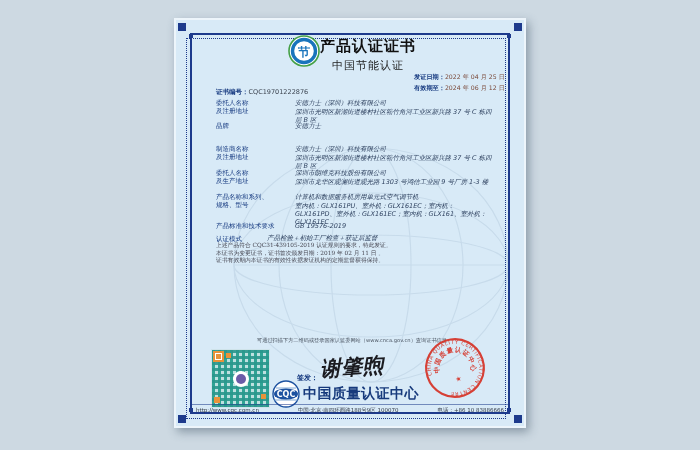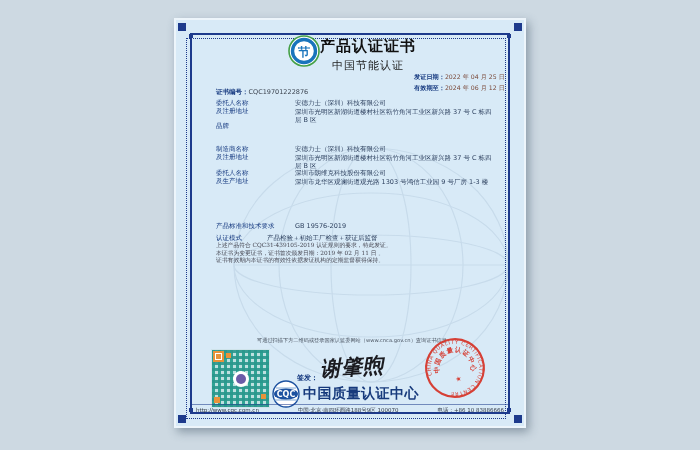--- a/index.html
+++ b/index.html
@@ -37,23 +37,23 @@
   .certline .num { color:#3c4450; }
 
   .dates { position:absolute; left:238px; top:51px; font-size:6.2px; line-height:11px; white-space:nowrap; }
   .dates .lbl { color:#14387f; }
   .dates .dval { color:#7b4a3a; }
 
   .row { position:absolute; left:40px; display:flex; font-size:6.5px; line-height:8px; }
   .row .rl { width:79px; color:#14387f; font-weight:normal; flex:none; }
   .row .rl div { white-space:nowrap; }
   .row .rv { width:198px; color:#2f4260; }
-  .row .rv div { margin-bottom:1px; }
+  .row .rv div { margin-bottom:1px;font-style:italic; }
   .r0 { top:79px; } .r1 { top:102px; } .r2 { top:125px; }
-  .r3 { top:149px; } .r4 { top:173px; } .r5 { top:202px; } .r6 { top:214px; }
+  .r3 { top:149px; } .r4 { top:173px; } .r5 { top:202px; } .r6 { top:214px;align-items:center; }
   .r6 .rl { width:51px; }
 
   .statement { position:absolute; left:40px; top:222px; width:275px;
     font-family:"DejaVu Serif", serif; font-size:5.8px; line-height:7.6px; color:#474752; }
 
   .verify-note { position:absolute; left:30px; top:317px; width:292px; text-align:center;
     font-size:5.2px; color:#4c5663; }
 
   .qr { position:absolute; left:36px; top:330px; width:57px; height:57px; background:#eaf3f6;
     background-image:
@@ -137,39 +137,52 @@
         </div>
       <div class="rv">
           <div>安德力士（深圳）科技有限公司</div>
           <div>深圳市光明区新湖街道楼村社区簕竹角河工业区新兴路 37 号 C 栋四层 B 区</div>
         </div>
     </div>
     <div class="row r1">
       <div class="rl">
           <div>品牌</div>
         </div>
+      <div class="rv">
+          <div>安德力士</div>
+        </div>
     </div>
     <div class="row r2">
       <div class="rl">
           <div>制造商名称</div>
           <div>及注册地址</div>
         </div>
       <div class="rv">
           <div>安德力士（深圳）科技有限公司</div>
           <div>深圳市光明区新湖街道楼村社区簕竹角河工业区新兴路 37 号 C 栋四层 B 区</div>
         </div>
     </div>
     <div class="row r3">
       <div class="rl">
           <div>委托人名称</div>
           <div>及生产地址</div>
         </div>
       <div class="rv">
           <div>深圳市朗维克科技股份有限公司</div>
           <div>深圳市龙华区观澜街道观光路 1303 号鸿信工业园 9 号厂房 1-3 楼</div>
+        </div>
+    </div>
+    <div class="row r4">
+      <div class="rl">
+          <div>产品名称和系列、</div>
+          <div>规格、型号</div>
+        </div>
+      <div class="rv">
+          <div>计算机和数据服务机房用单元式空气调节机</div>
+          <div>室内机：GLX161PU、室外机：GLX161EC；室内机：GLX161PD、室外机：GLX161EC；室内机：GLX161、室外机：GLX161EC</div>
         </div>
     </div>
     <div class="row r5">
       <div class="rl">
           <div>产品标准和技术要求</div>
         </div>
       <div class="rv">
           <div>GB 19576-2019</div>
         </div>
     </div>

